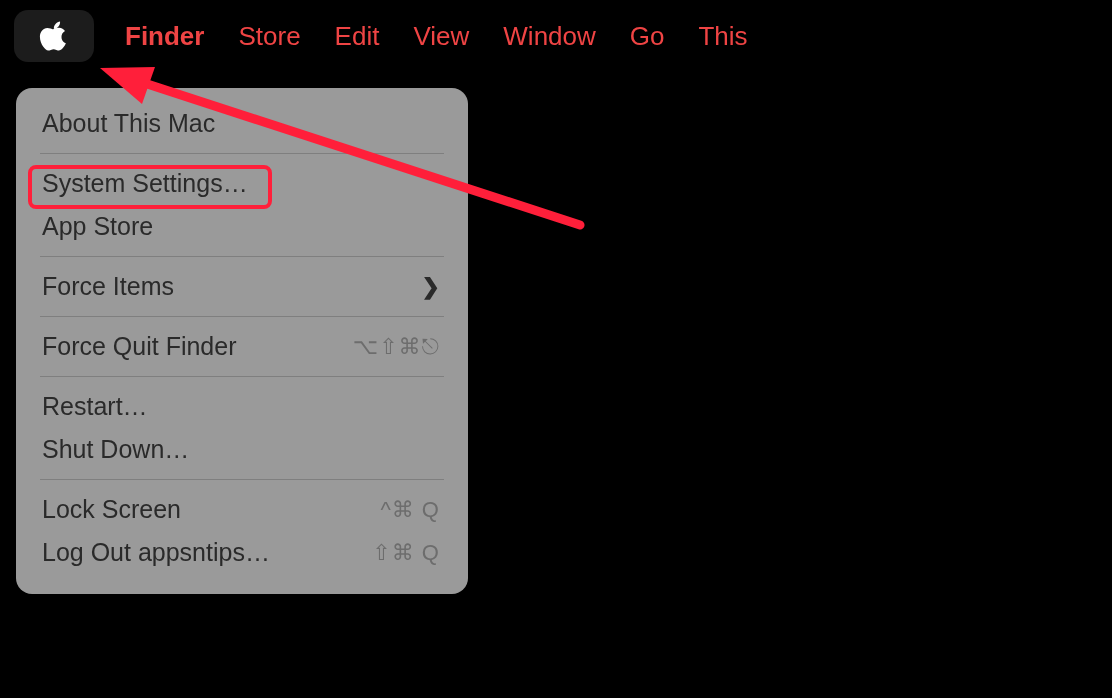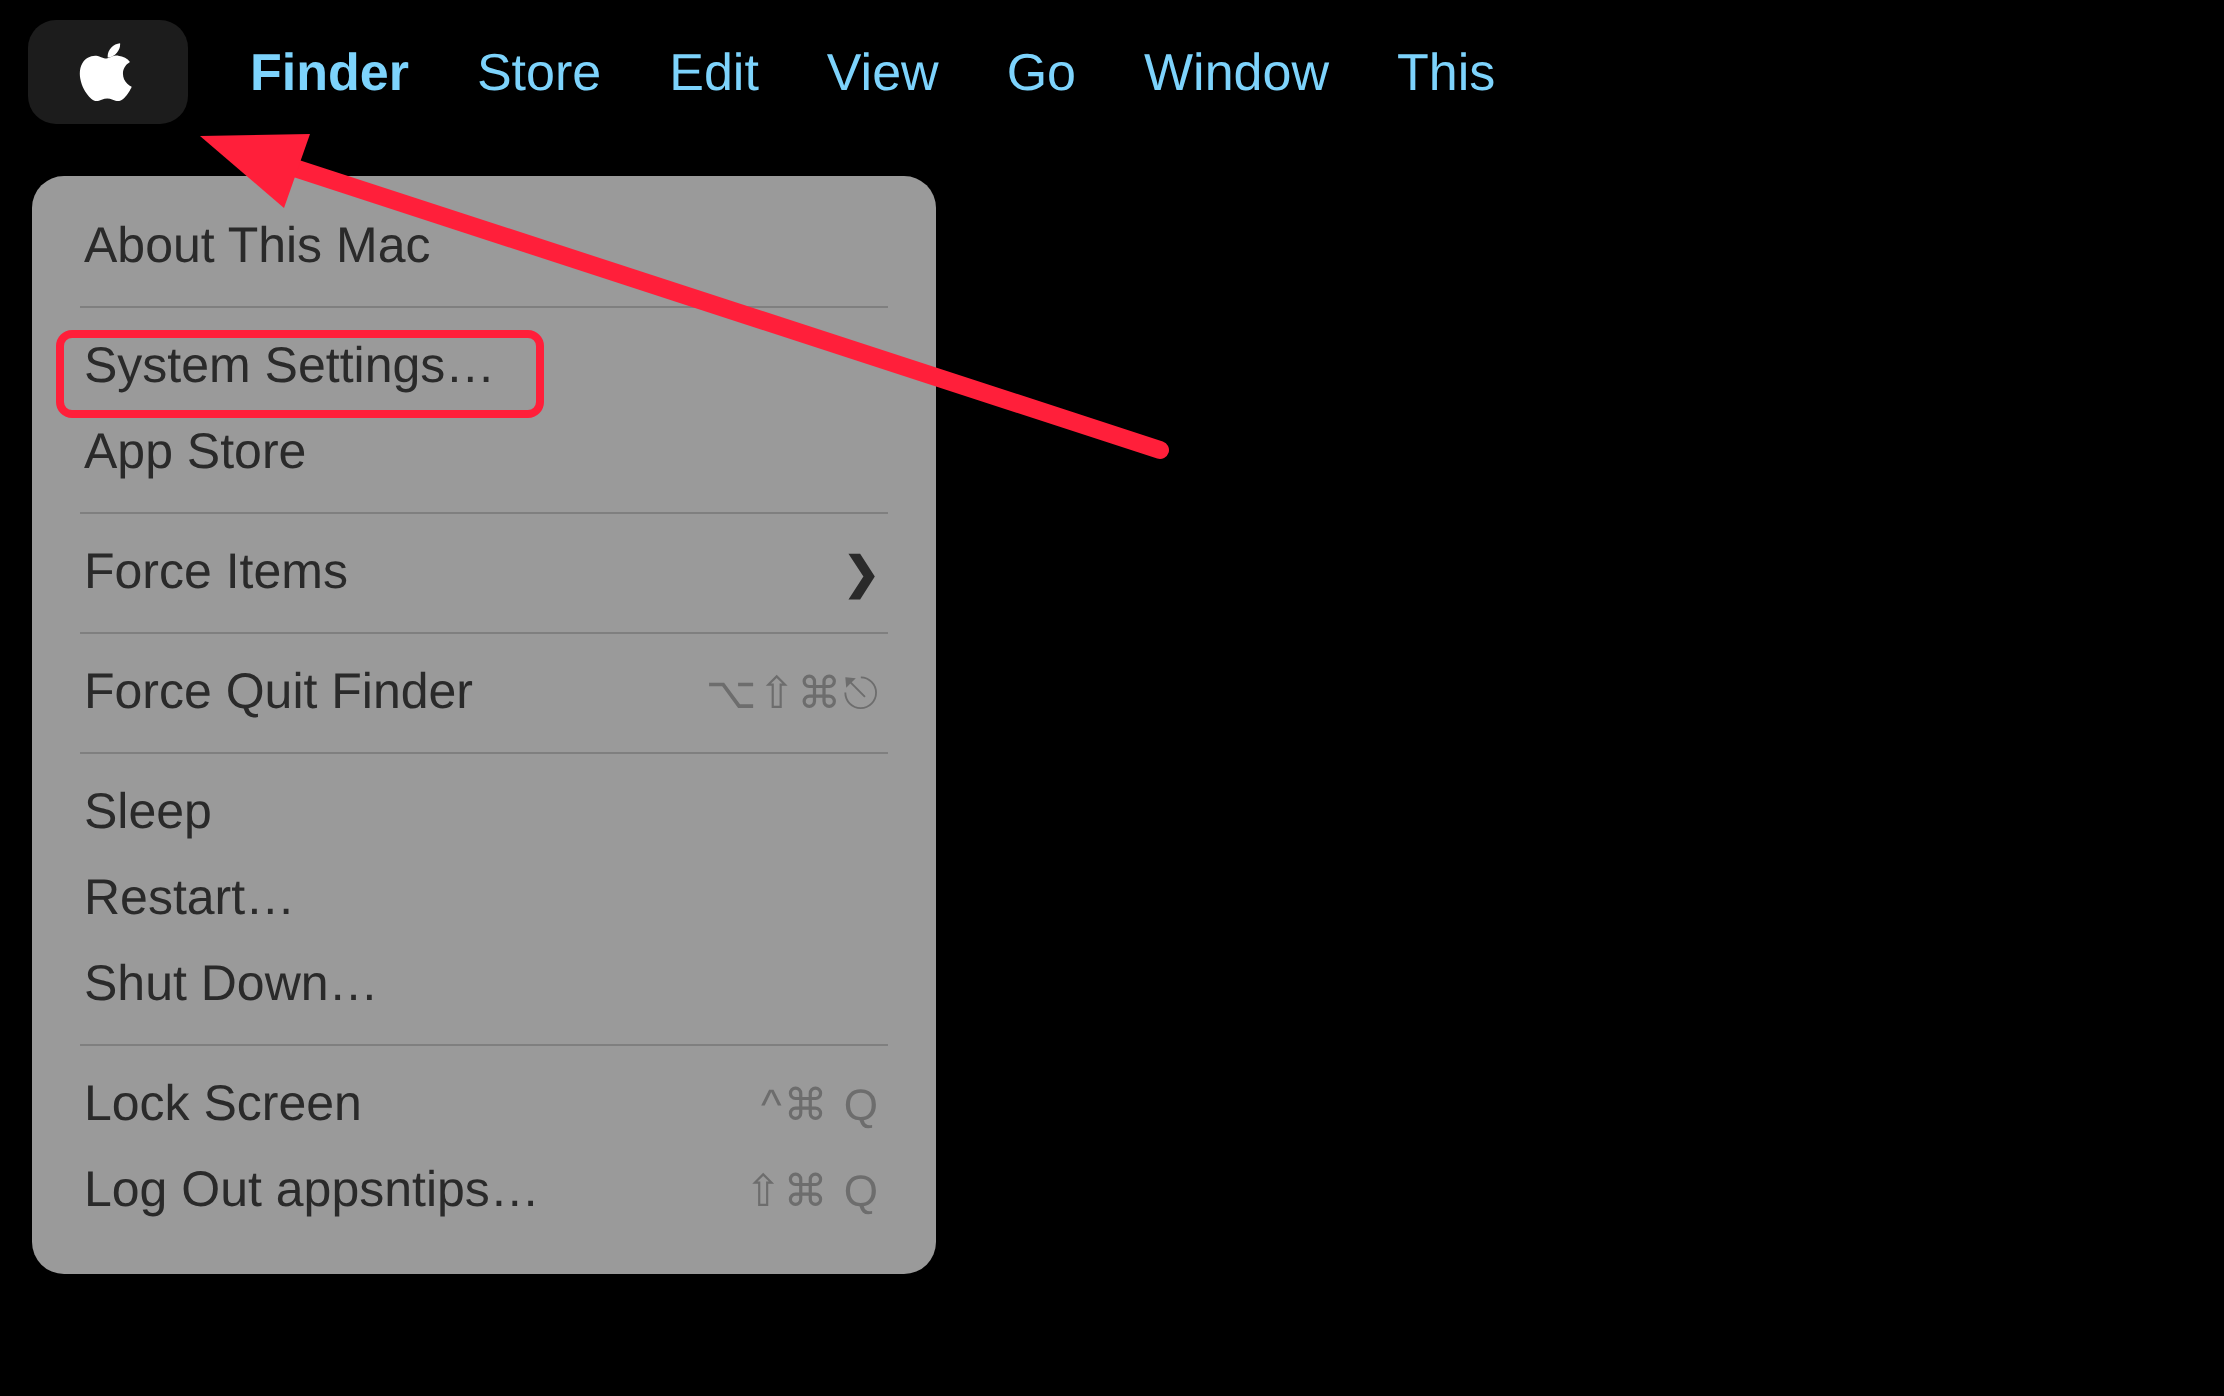--- a/index.html
+++ b/index.html
@@ -20,21 +20,21 @@
     width: 80px;
     height: 52px;
     background: #1c1c1c;
     border-radius: 14px;
     display: flex;
     align-items: center;
     justify-content: center;
     margin-right: 14px;
   }
   .menubar-item {
-    color: #7dd3fc;
+    color: #ef4444;
     font-size: 26px;
     font-weight: 500;
     padding: 0 17px;
     line-height: 72px;
     cursor: default;
   }
   .menubar-item.bold { font-weight: 700; }
 
   
   .dropdown {
@@ -91,22 +91,22 @@
 <div class="menubar">
   <div class="apple-chip">
     <svg viewBox="0 0 170 170" width="30" height="32">
       <path fill="#fff" d="M150.4 130.3c-2.6 5.9-5.7 11.3-9.4 16.3-5.1 6.8-9.2 11.5-12.4 14.1-4.9 4.3-10.1 6.5-15.7 6.6-4.0 0-8.9-1.1-14.5-3.5-5.6-2.3-10.8-3.5-15.5-3.5-5.0 0-10.3 1.1-15.9 3.5-5.6 2.3-10.2 3.6-13.6 3.7-5.4 .2-10.7-2.1-16.1-6.8-3.4-2.8-7.7-7.7-12.9-14.7-5.5-7.4-10.1-16.0-13.6-25.8-3.8-10.5-5.7-20.7-5.7-30.6 0-11.3 2.4-21 7.3-29.2 3.8-6.6 9-11.7 15.4-15.5 6.4-3.8 13.3-5.8 20.8-5.9 4.3 0 9.9 1.3 16.8 3.9 6.9 2.6 11.3 3.9 13.2 3.9 1.5 0 6.5-1.5 14.9-4.6 8-2.8 14.7-4 20.2-3.5 14.9 1.2 26.1 7.1 33.5 17.7-13.3 8.1-19.9 19.4-19.8 33.9 .1 11.3 4.2 20.8 12.3 28.2 3.7 3.5 7.8 6.2 12.4 8.1-1.0 2.9-2.0 5.6-3.2 8.2zM119.4 7.2c0 8.4-3.1 16.3-9.2 23.6-7.4 8.6-16.3 13.6-26.0 12.8-.1-1.0-.2-2.1-.2-3.3 0-8.1 3.5-16.8 9.8-23.9 3.1-3.6 7.1-6.6 11.9-9.0C110.5 5.1 115.0 3.8 119.2 3.5 119.3 4.7 119.4 6.0 119.4 7.2z"></path>
     </svg>
   </div>
   <div class="menubar-item bold">Finder</div>
   <div class="menubar-item">Store</div>
   <div class="menubar-item">Edit</div>
   <div class="menubar-item">View</div>
+  <div class="menubar-item">Window</div>
   <div class="menubar-item">Go</div>
-  <div class="menubar-item">Window</div>
   <div class="menubar-item">This</div>
 </div>
 
 <div class="dropdown">
 
   <div class="menu-item">
     <span class="label">About This Mac</span>
   </div>
   <div class="menu-sep"></div>
 
@@ -124,23 +124,20 @@
   </div>
   <div class="menu-sep"></div>
 
   <div class="menu-item">
     <span class="label">Force Quit Finder</span>
     <span class="shortcut">⌥⇧⌘⎋</span>
   </div>
   <div class="menu-sep"></div>
 
   <div class="menu-item">
-    <span class="label">Sleep</span>
-  </div>
-  <div class="menu-item">
     <span class="label">Restart…</span>
   </div>
   <div class="menu-item">
     <span class="label">Shut Down…</span>
   </div>
   <div class="menu-sep"></div>
 
   <div class="menu-item">
     <span class="label">Lock Screen</span>
     <span class="shortcut">^⌘ Q</span>

